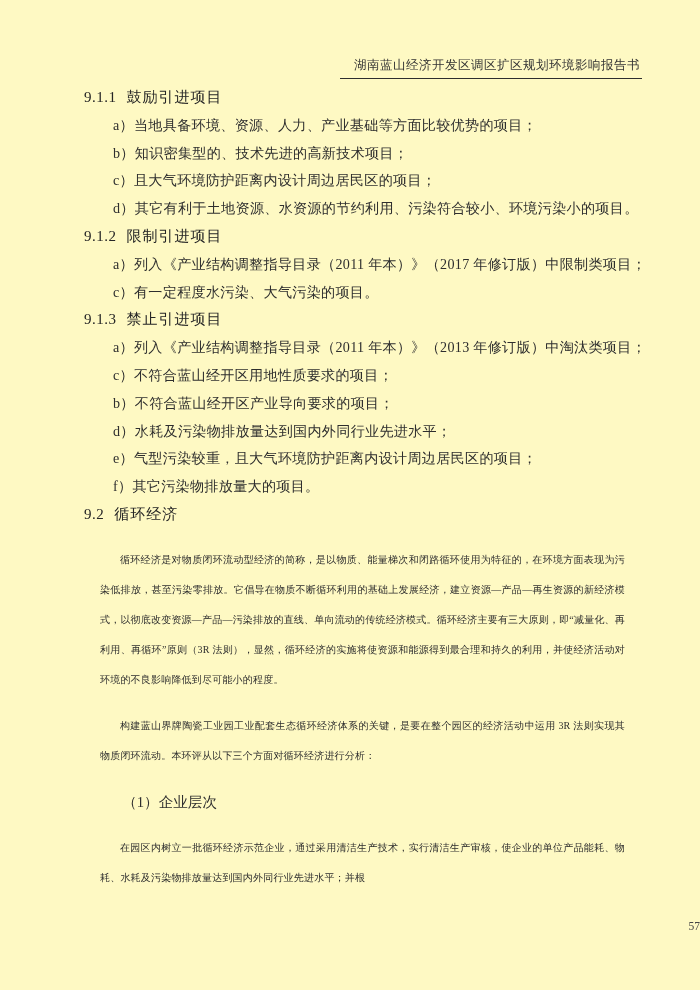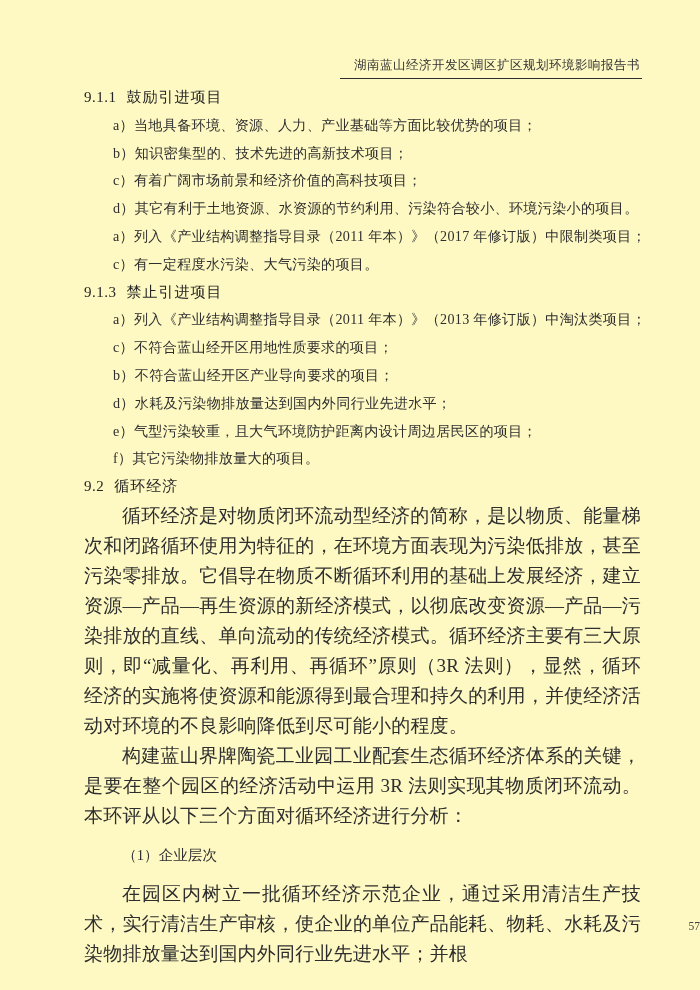--- a/index.html
+++ b/index.html
@@ -49,25 +49,25 @@
     letter-spacing: 1px;
   }
   .li {
     font-size: 14.1px;
     line-height: 27.8px;
     padding-left: 29px;
     white-space: nowrap;
     letter-spacing: 0.3px;
   }
   .para {
-    font-size: 19px;
+    font-size: 10px;
     line-height: 30px;
     text-align: justify;
     text-indent: 2em;
-    margin: 0;
+    margin: 16px;
     letter-spacing: 0.2px;
   }
   .sub-h {
     font-size: 14.6px;
     line-height: 30px;
     text-indent: 2em;
     margin: 9px;
   }
   .page-footer {
     position: absolute;
@@ -88,23 +88,26 @@
     <span>湖南蓝山经济开发区调区扩区规划环境影响报告书</span>
   </div>
 
   <div class="content">
 
     <div class="sec-h">
       <span class="sec-num">9.1.1</span><span class="sec-title">鼓励引进项目</span>
     </div>
     <div class="li">a）当地具备环境、资源、人力、产业基础等方面比较优势的项目；</div>
     <div class="li">b）知识密集型的、技术先进的高新技术项目；</div>
-    <div class="li">c）有着广阔市场前景和经济价值的高科技项目；</div>
+    <div class="li">c）且大气环境防护距离内设计周边居民区的项目；</div>
     <div class="li">d）其它有利于土地资源、水资源的节约利用、污染符合较小、环境污染小的项目。</div>
 
+    <div class="sec-h">
+      <span class="sec-num">9.1.2</span><span class="sec-title">限制引进项目</span>
+    </div>
     <div class="li">a）列入《产业结构调整指导目录（2011 年本）》（2017 年修订版）中限制类项目；</div>
     <div class="li">c）有一定程度水污染、大气污染的项目。</div>
 
     <div class="sec-h">
       <span class="sec-num">9.1.3</span><span class="sec-title">禁止引进项目</span>
     </div>
     <div class="li">a）列入《产业结构调整指导目录（2011 年本）》（2013 年修订版）中淘汰类项目；</div>
     <div class="li">c）不符合蓝山经开区用地性质要求的项目；</div>
     <div class="li">b）不符合蓝山经开区产业导向要求的项目；</div>
     <div class="li">d）水耗及污染物排放量达到国内外同行业先进水平；</div>

